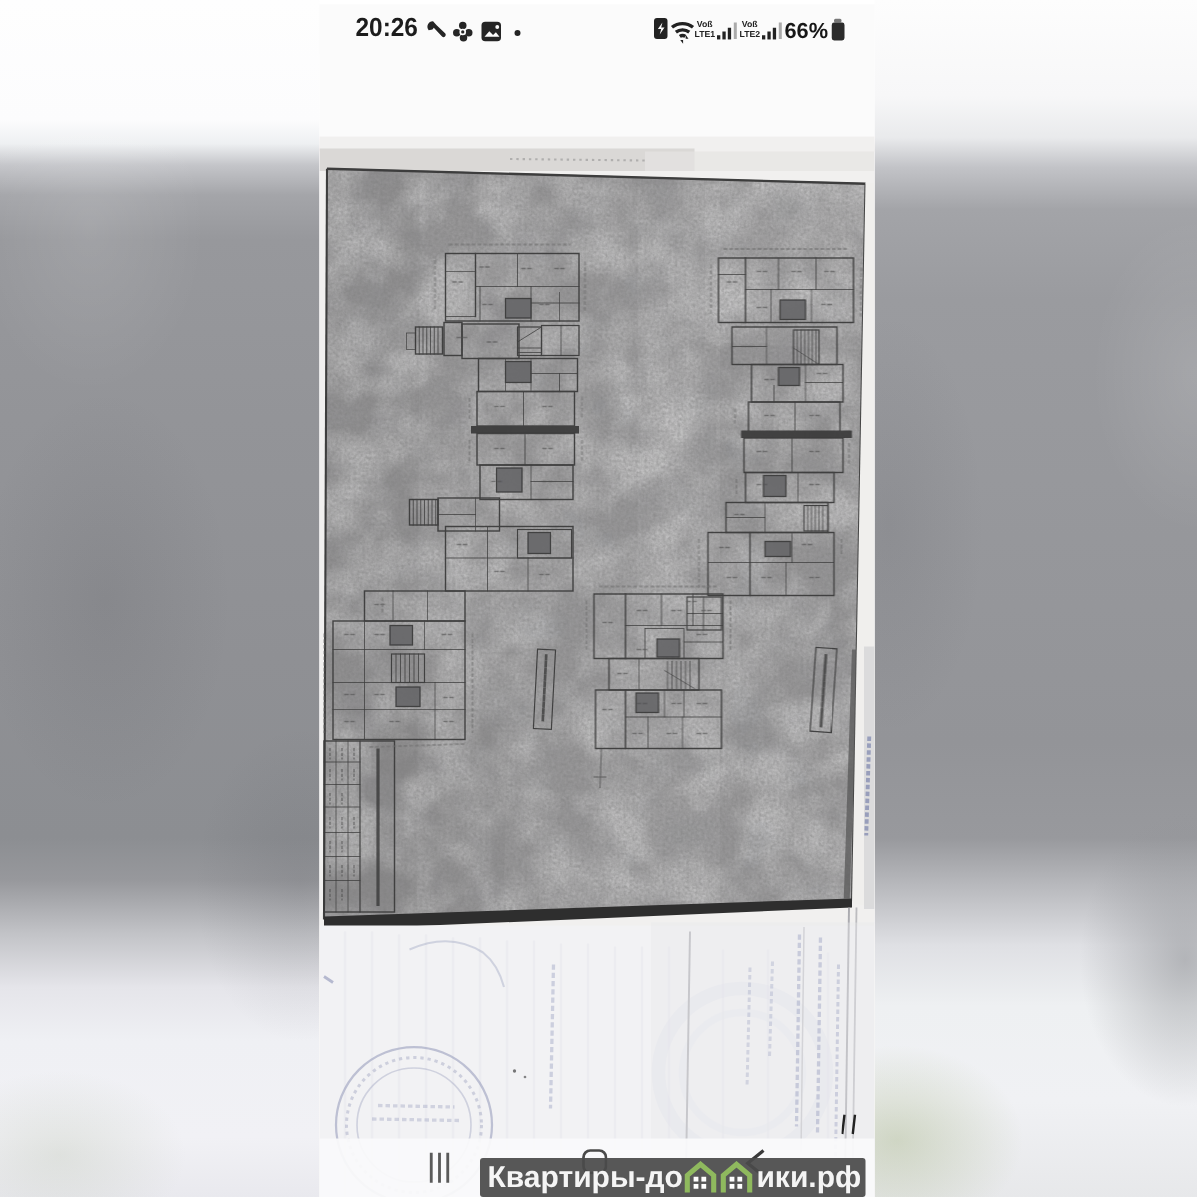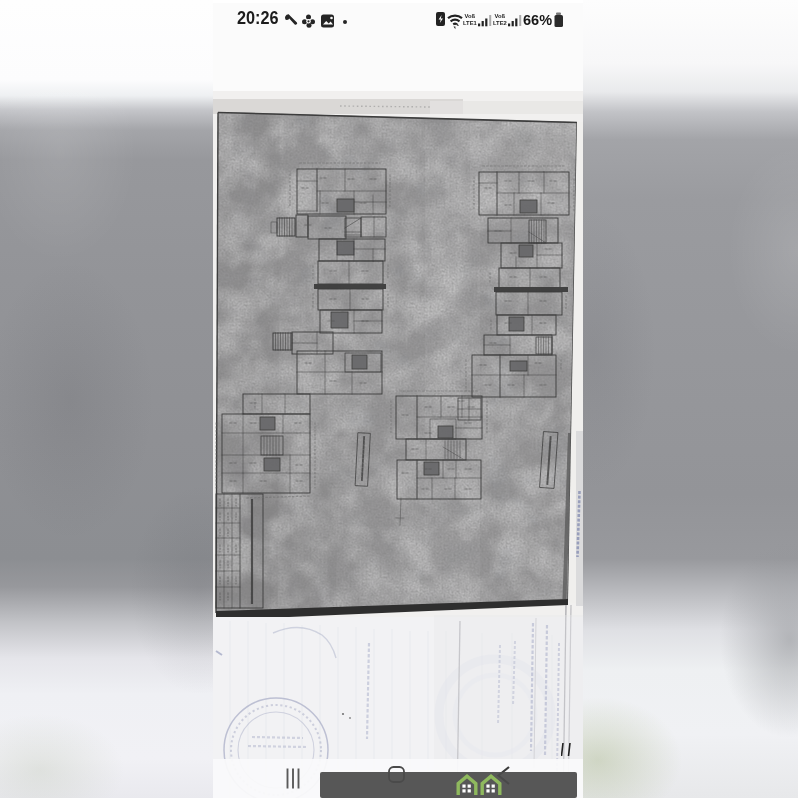--- a/index.html
+++ b/index.html
@@ -539,20 +539,21 @@
       <path d="M14 2 L3.5 10.5 L14 19" stroke="#3a3a3a" stroke-width="2.2" fill="none"></path>
     </svg>
 
     <svg class="abs" style="left:348px;top:-16px;" width="12" height="14" viewBox="0 0 12 14">
       <path d="M2 0 L0.5 13 M9 0 L7.5 13" stroke="#222" stroke-width="1.6" fill="none"></path>
     </svg>
   </div>
 
   <div class="abs" style="left:107px;top:769px;width:257px;height:26px;background:rgba(74,74,74,0.93);border-radius:2px;">
 
+    <div class="abs" style="left:5px;top:2px;font-size:20px;font-weight:700;color:#f5f5f5;white-space:nowrap;">Квартиры-до<span style="display:inline-block;width:49px;"></span>ики.рф</div>
 
     <svg class="abs" style="left:136px;top:2px;" width="48" height="22" viewBox="0 0 48 22">
       <g stroke="#8fb95e" stroke-width="3.4" fill="none" stroke-linejoin="miter">
         <path d="M2.2 21 V9.6 L11 2.2 L19.8 9.6 V21"></path>
         <path d="M26.2 21 V9.6 L35 2.2 L43.8 9.6 V21"></path>
       </g>
       <g fill="#fff">
         <rect x="6.4" y="10.5" width="3.2" height="3.2"></rect>
             <rect x="11.6" y="10.5" width="3.2" height="3.2"></rect>
         <rect x="6.4" y="15.3" width="3.2" height="3.2"></rect>

